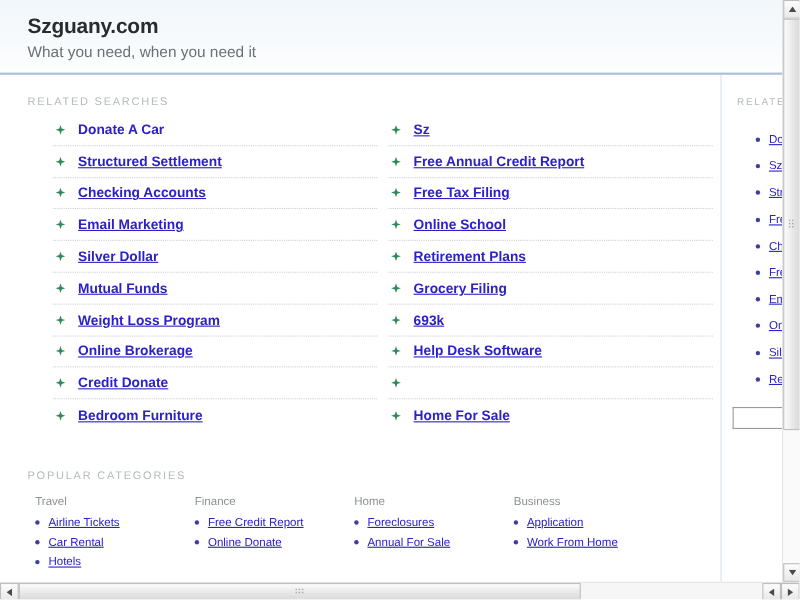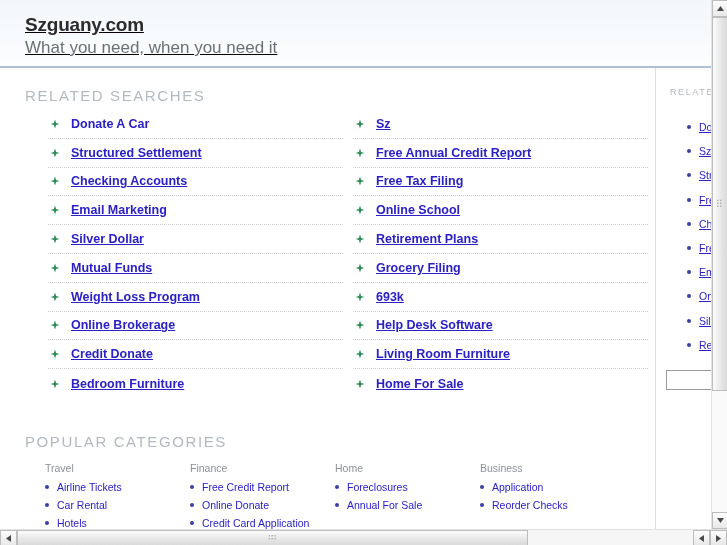--- a/index.html
+++ b/index.html
@@ -26,34 +26,33 @@
     background: #ffffff;
   }
 
   
   .header {
     position: relative;
     height: 68px;
     background: linear-gradient(to bottom, #f2f7fb 0%, #f7fafc 55%, #fdfefe 100%);
     border-bottom: 2px solid #aebfd9;
     box-sizing: border-box;
-    text-decoration: underline;
   }
   .header-inner {
     padding: 14px 0 0 25px;
   }
   .site-title {
     font-size: 19px;
     font-weight: bold;
     color: #2b2b2b;
     letter-spacing: -0.2px;
     line-height: 22px;
   }
   .site-tagline {
-    font-size: 17px;
+    font-size: 14px;
     color: #6b7076;
     margin-top: 5px;
     line-height: 13px;
   }
 
   
   .body-wrap {
     display: flex;
     align-items: stretch;
     height: 461px;
@@ -66,21 +65,21 @@
   }
   .side-col {
     flex: 1 1 auto;
     border-left: 1px solid #d8e2ee;
     position: relative;
     box-sizing: border-box;
     overflow: hidden;
   }
 
   .section-label {
-    font-size: 15px;
+    font-size: 10px;
     letter-spacing: 1.6px;
     color: #b4b9bf;
     text-transform: uppercase;
     padding: 19px 0 0 25px;
   }
 
   
   .rs-grid {
     display: flex;
     padding: 0 0 0 0;
@@ -120,21 +119,21 @@
     white-space: nowrap;
   }
   .rs-link.no-underline { text-decoration: none; }
 
   
   .cat-wrap {
     margin-top: 16px;
   }
   .cat-grid {
     display: flex;
-    padding-left: 45px;
+    padding-left: 32px;
     margin-top: 12px;
   }
   .cat-col {
     width: 145px;
     flex: 0 0 145px;
   }
   .cat-title {
     font-size: 10.5px;
     color: #8c9199;
     margin-bottom: 7px;
@@ -148,20 +147,21 @@
   .dot-icon {
     width: 4px; height: 4px;
     border-radius: 50%;
     background: #3a3fa0;
     flex: 0 0 4px;
     margin-right: 8px;
   }
   .cat-link {
     color: #2b21c4;
     font-size: 10.5px;
+    text-decoration: underline;
     white-space: nowrap;
   }
 
   
   .side-label {
     font-size: 9px;
     letter-spacing: 1.6px;
     color: #b4b9bf;
     text-transform: uppercase;
     padding: 19px 0 0 14px;
@@ -445,21 +445,20 @@
                   </svg>
                 </span>
                 <span class="rs-link">Help Desk Software</span>
               </div>
               <div class="rs-item">
                 <span class="arrow-icon">
                   <svg width="10" height="10" viewBox="0 0 10 10">
                     <polygon points="5,0.6 6.1,3.9 9.4,5 6.1,6.1 5,9.4 3.9,6.1 0.6,5 3.9,3.9" fill="#2e8b57"></polygon>
                   </svg>
                 </span>
-                <span class="rs-link">Living Room Furniture</span>
               </div>
               <div class="rs-item">
                 <span class="arrow-icon">
                   <svg width="10" height="10" viewBox="0 0 10 10">
                     <polygon points="5,0.6 6.1,3.9 9.4,5 6.1,6.1 5,9.4 3.9,6.1 0.6,5 3.9,3.9" fill="#2e8b57"></polygon>
                   </svg>
                 </span>
                 <span class="rs-link">Home For Sale</span>
               </div>
             </div>
@@ -486,45 +485,41 @@
               <div class="cat-col">
                 <div class="cat-title">Finance</div>
                 <div class="cat-item">
                   <span class="dot-icon"></span>
                   <span class="cat-link">Free Credit Report</span>
                 </div>
                 <div class="cat-item">
                   <span class="dot-icon"></span>
                   <span class="cat-link">Online Donate</span>
                 </div>
-                <div class="cat-item">
-                  <span class="dot-icon"></span>
-                  <span class="cat-link">Credit Card Application</span>
-                </div>
               </div>
               <div class="cat-col">
                 <div class="cat-title">Home</div>
                 <div class="cat-item">
                   <span class="dot-icon"></span>
                   <span class="cat-link">Foreclosures</span>
                 </div>
                 <div class="cat-item">
                   <span class="dot-icon"></span>
                   <span class="cat-link">Annual For Sale</span>
                 </div>
               </div>
               <div class="cat-col">
                 <div class="cat-title">Business</div>
                 <div class="cat-item">
                   <span class="dot-icon"></span>
                   <span class="cat-link">Application</span>
                 </div>
                 <div class="cat-item">
                   <span class="dot-icon"></span>
-                  <span class="cat-link">Reorder Checks</span>
+                  <span class="cat-link">Work From Home</span>
                 </div>
               </div>
             </div>
         </div>
 
       </div>
 
       <div class="side-col">
         <div class="side-label">RELATED</div>
         <div class="side-list" id="side-list">

